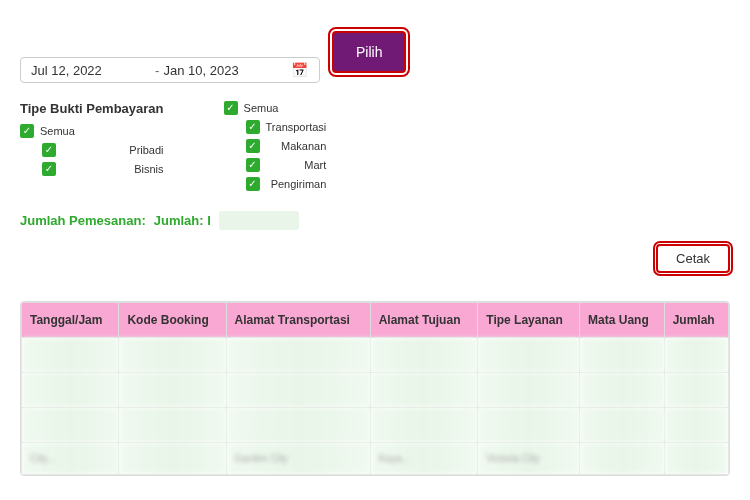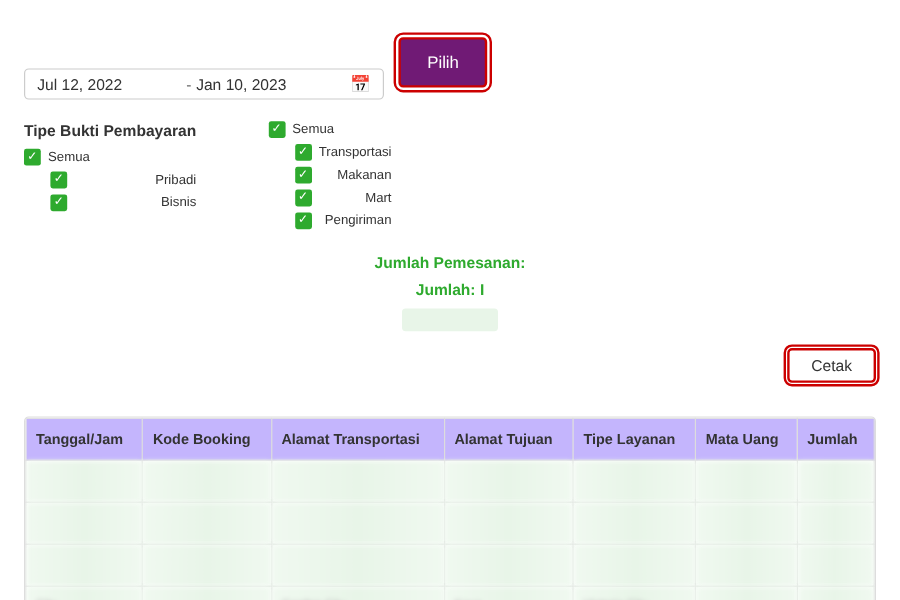--- a/index.html
+++ b/index.html
@@ -105,21 +105,20 @@
       color: #fff;
       font-size: 10px;
       line-height: 1;
     }
 
     .summary-row {
       display: flex;
       align-items: center;
       gap: 8px;
       margin-bottom: 14px;
-      flex-direction: column;
     }
 
     .summary-label {
       font-size: 13px;
       font-weight: 700;
       color: #2eaa2e;
     }
 
     .summary-value {
       font-size: 13px;
@@ -153,21 +152,21 @@
       border-radius: 4px;
       overflow: hidden;
     }
 
     table {
       width: 100%;
       border-collapse: collapse;
     }
 
     thead tr {
-      background: #c4b5fd;
+      background: #f9a8d4;
     }
 
     th {
       border: 1px solid #ddd;
       padding: 10px 8px;
       font-size: 12px;
       font-weight: 600;
       color: #333;
       text-align: left;
       vertical-align: middle;

